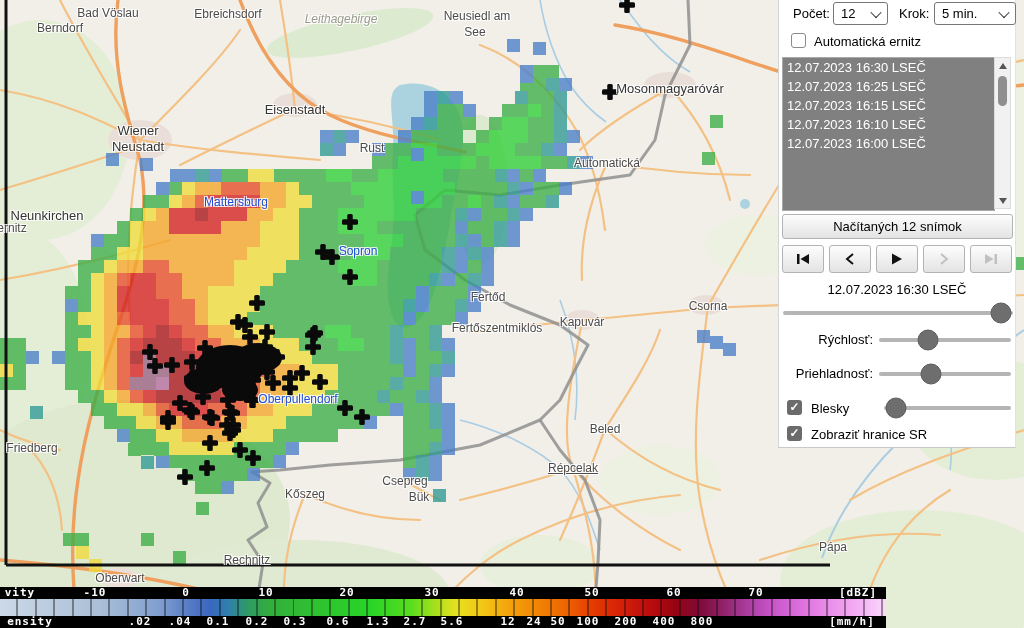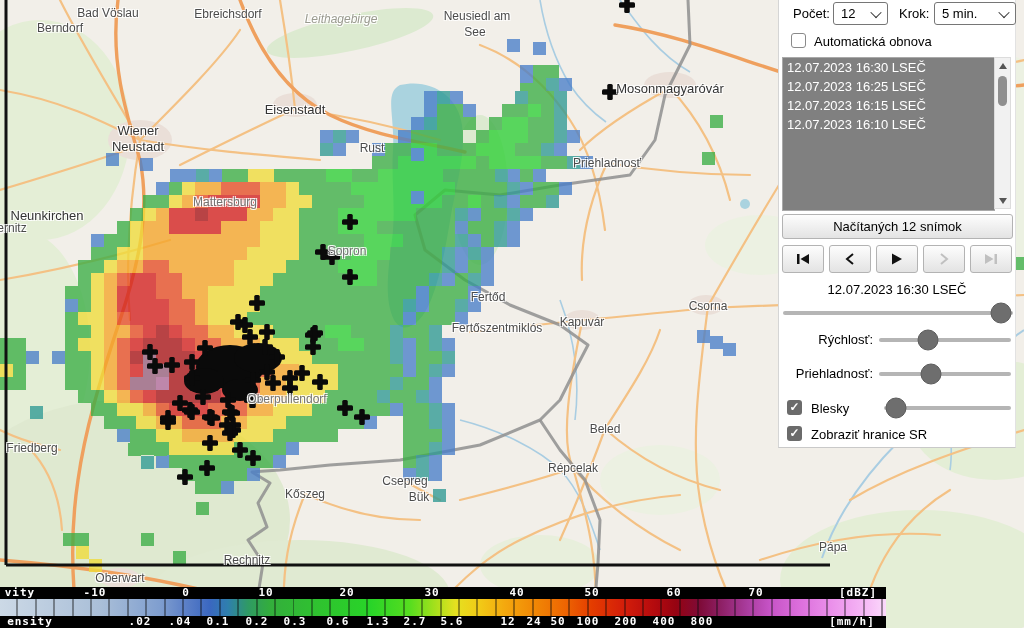--- a/index.html
+++ b/index.html
@@ -8,21 +8,21 @@
   #map{position:absolute;inset:0;width:1024px;height:628px;background:#f2efe9;overflow:hidden;}
   #basemap{position:absolute;left:0;top:0;}
   #radar-layer{position:absolute;left:0;top:0;width:1024px;height:628px;opacity:.78;}
   #radar-layer div{position:absolute;width:13px;height:13px;}
   #lightning-layer,#frame-layer{position:absolute;left:0;top:0;}
   #labels-layer{position:absolute;left:0;top:0;width:1024px;height:628px;pointer-events:none;}
   .map-label{position:absolute;transform:translate(-50%,-50%);font-size:12px;color:#4b4b4b;
      white-space:nowrap;text-shadow:-1px -1px 0 rgba(255,255,255,.9),1px -1px 0 rgba(255,255,255,.9),
      -1px 1px 0 rgba(255,255,255,.9),1px 1px 0 rgba(255,255,255,.9);}
   .map-label.city{font-size:13px;color:#333;}
-  .map-label.dim{color:#737373;}
+  .map-label.dim{color:#1d4ed8;padding-left:22px;}
   .map-label.area{color:#9a9a8f;font-style:italic;}
   
   #legend{position:absolute;left:0;top:587px;width:886px;height:41px;
      font-family:"DejaVu Sans Mono",monospace;font-weight:bold;color:#fff;}
   .leg-band{position:absolute;left:0;width:886px;height:12px;background:#000;}
   #leg-top{top:0}#leg-bot{top:29px}
   .leg-band span{position:absolute;top:0;transform:translateX(-50%);font-size:11px;letter-spacing:1px;line-height:12px;}
   #leg-bar{position:absolute;top:12px;left:0;width:886px;height:17px;}
   #leg-ticks{position:absolute;inset:0;background:repeating-linear-gradient(to right,
      rgba(0,0,0,0) 0 16.5px, rgba(10,10,10,.4) 16.5px 18.4px);}
@@ -1181,33 +1181,33 @@
       <span class="map-label" style="left: 228px; top: 14px;">Ebreichsdorf</span>
       <span class="map-label" style="left: 60px; top: 28px;">Berndorf</span>
       <span class="map-label area" style="left: 341px; top: 19px;">Leithagebirge</span>
       <span class="map-label" style="left: 477px; top: 16px;">Neusiedl am</span>
       <span class="map-label" style="left: 475px; top: 32px;">See</span>
       <span class="map-label city" style="left: 670px; top: 88px;">Mosonmagyaróvár</span>
       <span class="map-label city" style="left: 295px; top: 109px;">Eisenstadt</span>
       <span class="map-label city" style="left: 138px; top: 130px;">Wiener</span>
       <span class="map-label city" style="left: 138px; top: 146px;">Neustadt</span>
       <span class="map-label" style="left: 372px; top: 148px;">Rust</span>
-      <span class="map-label" style="left: 607px; top: 163px;">Priehladnosť</span>
+      <span class="map-label" style="left: 607px; top: 163px;">Automatická</span>
       <span class="map-label city" style="left: 47px; top: 215px;">Neunkirchen</span>
       <span class="map-label" style="left: 12px; top: 228px;">ernitz</span>
       <span class="map-label dim" style="left: 225px; top: 202px;">Mattersburg</span>
       <span class="map-label dim" style="left: 347px; top: 251px;">Sopron</span>
       <span class="map-label" style="left: 488px; top: 297px;">Fertőd</span>
       <span class="map-label" style="left: 708px; top: 306px;">Csorna</span>
       <span class="map-label" style="left: 582px; top: 322px;">Kapuvár</span>
       <span class="map-label" style="left: 497px; top: 328px;">Fertőszentmiklós</span>
       <span class="map-label dim" style="left: 287px; top: 399px;">Oberpullendorf</span>
       <span class="map-label" style="left: 605px; top: 429px;">Beled</span>
       <span class="map-label" style="left: 32px; top: 448px;">Friedberg</span>
-      <span class="map-label" style="left: 573px; top: 468px;">Répcelak</span>
+      <span class="map-label" style="left: 573px; top: 468px; text-decoration: underline;">Répcelak</span>
       <span class="map-label" style="left: 405px; top: 481px;">Csepreg</span>
       <span class="map-label" style="left: 419px; top: 497px;">Bük</span>
       <span class="map-label" style="left: 305px; top: 494px;">Kőszeg</span>
       <span class="map-label" style="left: 247px; top: 560px;">Rechnitz</span>
       <span class="map-label" style="left: 120px; top: 578px;">Oberwart</span>
       <span class="map-label" style="left: 833px; top: 547px;">Pápa</span>
     </div>
 
 
   <div id="legend">
@@ -1256,27 +1256,28 @@
     <span>12</span>
     <span class="chev"></span>
   </div>
   <span class="plabel" style="left:120px;top:6px">Krok:</span>
   <div class="pselect" style="left:155px;top:2px;width:66px">
     <span>5 min.</span>
     <span class="chev"></span>
   </div>
 
   <div class="cbox off" style="left:12px;top:33px"></div>
-  <span class="plabel" style="left:35px;top:34px">Automatická obnova</span>
+  <span class="plabel" style="left:35px;top:34px">Automatická ernitz</span>
 
   <div id="timestamp-list">
       <div class="ts-item">12.07.2023 16:30 LSEČ</div>
       <div class="ts-item">12.07.2023 16:25 LSEČ</div>
       <div class="ts-item">12.07.2023 16:15 LSEČ</div>
       <div class="ts-item">12.07.2023 16:10 LSEČ</div>
+      <div class="ts-item">12.07.2023 16:00 LSEČ</div>
     </div>
   <div id="list-scrollbar">
     <div class="sb-arrow" style="top:0">
         <div class="tri-up"></div>
       </div>
     <div id="sb-thumb"></div>
     <div class="sb-arrow" style="bottom:0">
         <div class="tri-down"></div>
       </div>
   </div>

